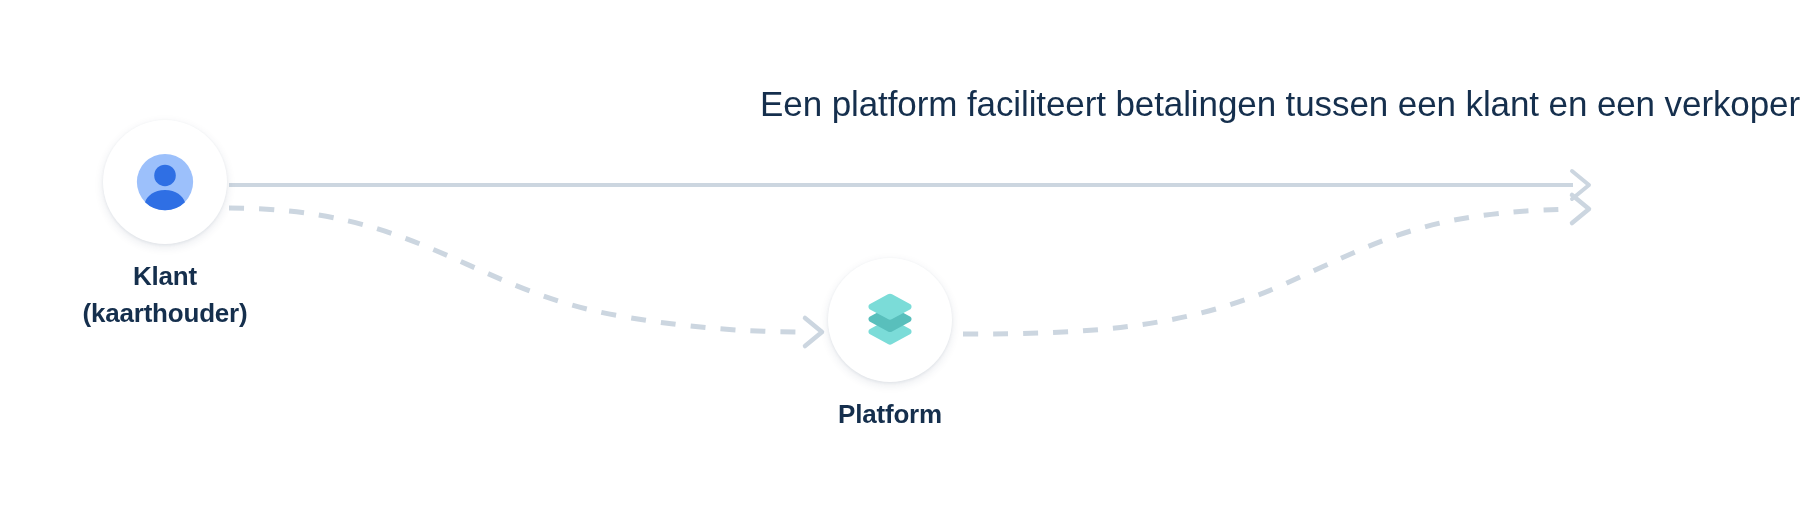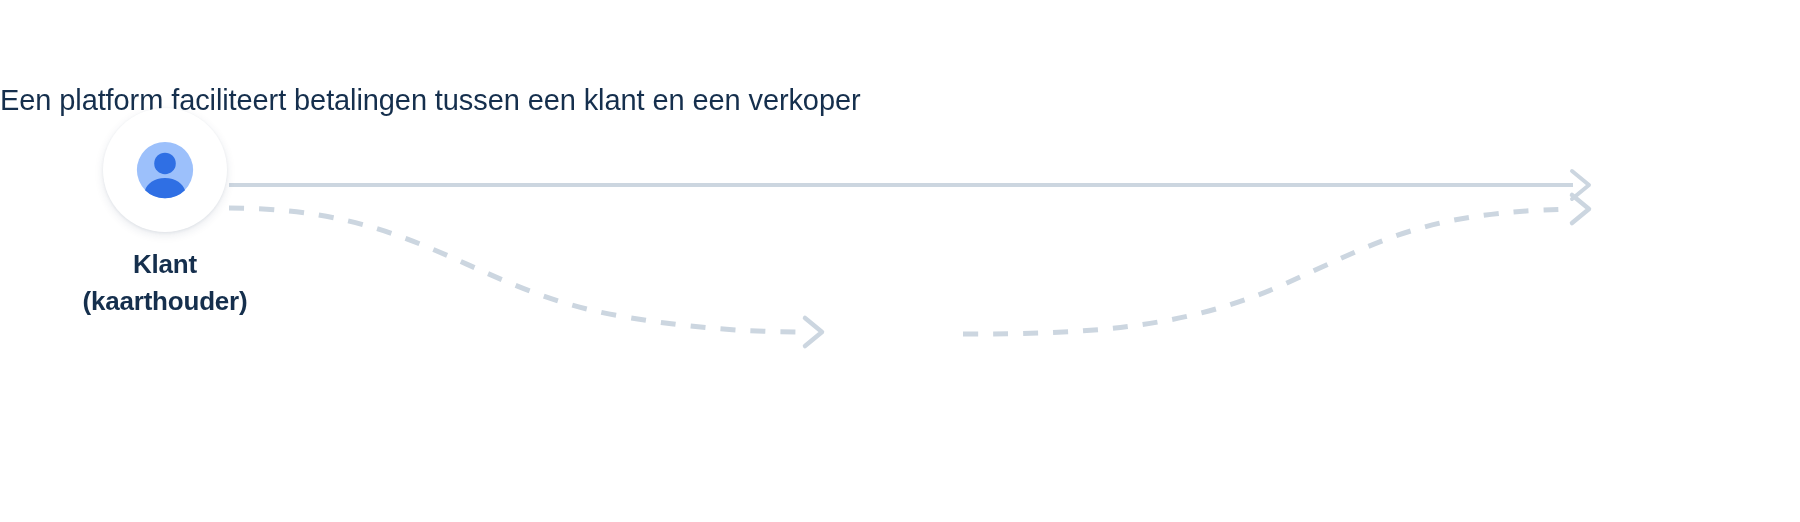--- a/index.html
+++ b/index.html
@@ -20,22 +20,22 @@
     background: #ffffff;
     overflow: hidden;
   }
 
   
   .diagram-title {
     position: absolute;
     left: 0;
     top: 83px;
     width: 1800px;
-    text-align: left;
-    font-size: 29px;
+    text-align: right;
+    font-size: 35px;
     font-weight: 400;
     letter-spacing: -0.1px;
     color: #152f4d;
     line-height: 1.2;
     white-space: nowrap;
   }
 
   
   #connectors {
     position: absolute;
@@ -78,21 +78,21 @@
     text-align: center;
     font-size: 26px;
     font-weight: 700;
     color: #152f4d;
     line-height: 1.42;
     letter-spacing: -0.2px;
     white-space: pre-line;
   }
 
   
-  #node-klant    { left: 103px;  top: 108px; }
+  #node-klant    { left: 103px;  top: 120px; }
   #node-platform { left: 828px;  top: 258px; }
   #node-verkoper { left: 1593px; top: 120px; }
 
   #node-klant .node-label    { top: 138px; }
   #node-platform .node-label { top: 138px; }
   #node-verkoper .node-label { top: 138px; }
 </style>
 </head>
 <body>
 
@@ -123,15 +123,29 @@
       <svg class="node-icon" viewBox="0 0 64 64">
         <circle cx="32" cy="32" r="30" fill="#9cc0fb"></circle>
         <circle cx="32" cy="25" r="11.5" fill="#2f6fe4"></circle>
         <path d="M32 40.5 c -11.6 0 -19.4 6.6 -21.3 13.1 A 30 30 0 0 0 32 62 a 30 30 0 0 0 21.3 -8.4 C 51.4 47.1 43.6 40.5 32 40.5 z" fill="#2f6fe4"></path>
       </svg>
     </div>
     <div class="node-label">Klant
 (kaarthouder)</div>
   </div>
 
+  <div class="node" id="node-platform">
+    <div class="node-circle">
+      <svg class="node-icon" viewBox="0 0 64 64">
+
+        <path d="M32 40.5 L 9 49.5 a 3.6 3.6 0 0 0 0 0 l 0 0 z" fill="none"></path>
+        <path d="M10.2 41.8 a 3.4 3.4 0 0 0 0 5.2 l 19.6 10.6 a 4 4 0 0 0 4.4 0 l 19.6 -10.6 a 3.4 3.4 0 0 0 0 -5.2 L 34.2 31.2 a 4 4 0 0 0 -4.4 0 z" fill="#7bdcd8"></path>
+
+        <path d="M10.2 28.4 a 3.4 3.4 0 0 0 0 5.2 l 19.6 10.6 a 4 4 0 0 0 4.4 0 l 19.6 -10.6 a 3.4 3.4 0 0 0 0 -5.2 L 34.2 17.8 a 4 4 0 0 0 -4.4 0 z" fill="#59bfbc"></path>
+
+        <path d="M10.2 15.2 a 3.4 3.4 0 0 0 0 5.2 l 19.6 10.6 a 4 4 0 0 0 4.4 0 l 19.6 -10.6 a 3.4 3.4 0 0 0 0 -5.2 L 34.2 4.6 a 4 4 0 0 0 -4.4 0 z" fill="#7bdcd8"></path>
+      </svg>
+    </div>
+    <div class="node-label">Platform</div>
+  </div>
 
 
 </div>
 
 </body></html>

